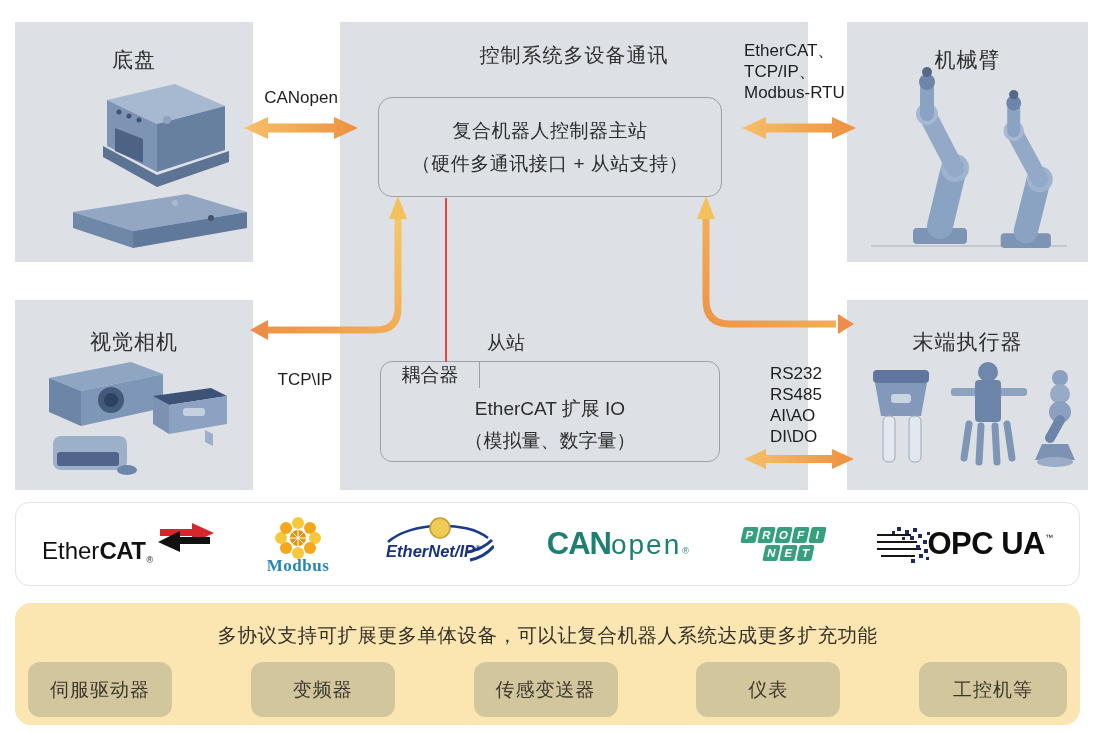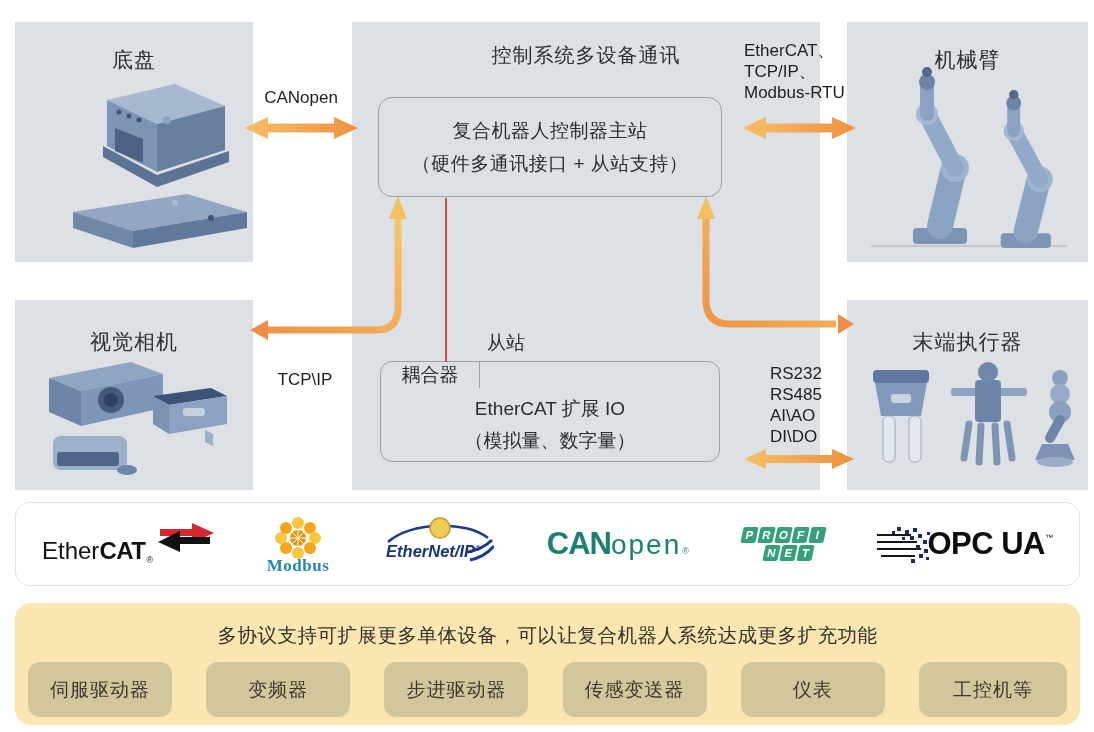--- a/index.html
+++ b/index.html
@@ -80,21 +80,21 @@
       <circle cx="124" cy="98" r="2.5" fill="#41536f"></circle>
         <circle cx="152" cy="98" r="4" fill="#8fa3bf"></circle>
       <polygon points="58,190 172,172 232,190 118,209" fill="#93a7c2"></polygon>
       <polygon points="58,190 118,209 118,226 58,206" fill="#7088a8"></polygon>
       <polygon points="118,209 232,190 232,206 118,226" fill="#60789a"></polygon>
       <circle cx="196" cy="196" r="3" fill="#41536f"></circle>
         <circle cx="160" cy="181" r="3" fill="#a9bad0"></circle>
     </svg>
   </div>
 
-  <div class="panel" style="left:352px;top:22px;width:468px;height:468px;">
+  <div class="panel" style="left:340px;top:22px;width:468px;height:468px;">
     <div class="box-title" style="top:20px;font-size:20px;">控制系统多设备通讯</div>
   </div>
 
   <div class="panel" style="left:847px;top:22px;width:241px;height:240px;">
     <div class="box-title" style="top:24px;">机械臂</div>
     <svg class="device-svg" style="left:0;top:0;" width="241" height="240" viewBox="0 0 241 240">
       <line x1="24" y1="224" x2="220" y2="224" class="ground-line"></line>
       <g stroke-linecap="round">
         <rect x="66" y="206" width="54" height="16" rx="4" fill="#7d94b5"></rect>
         <line x1="93" y1="204" x2="106" y2="150" stroke="#8ba3c3" stroke-width="26"></line>
@@ -335,20 +335,19 @@
       <span class="opc-text">OPC UA</span>
       <span class="opc-tm">™</span>
     </div>
   </div>
 
   <div class="bottom-panel">
     <div class="bottom-title">多协议支持可扩展更多单体设备，可以让复合机器人系统达成更多扩充功能</div>
     <div class="pill-row">
       <div class="pill">伺服驱动器</div>
       <div class="pill">变频器</div>
-      <div class="pill">步进驱动器</div>
       <div class="pill">传感变送器</div>
       <div class="pill">仪表</div>
       <div class="pill" style="width:148px;">工控机等</div>
     </div>
   </div>
 
 </div>
 
 </body></html>

